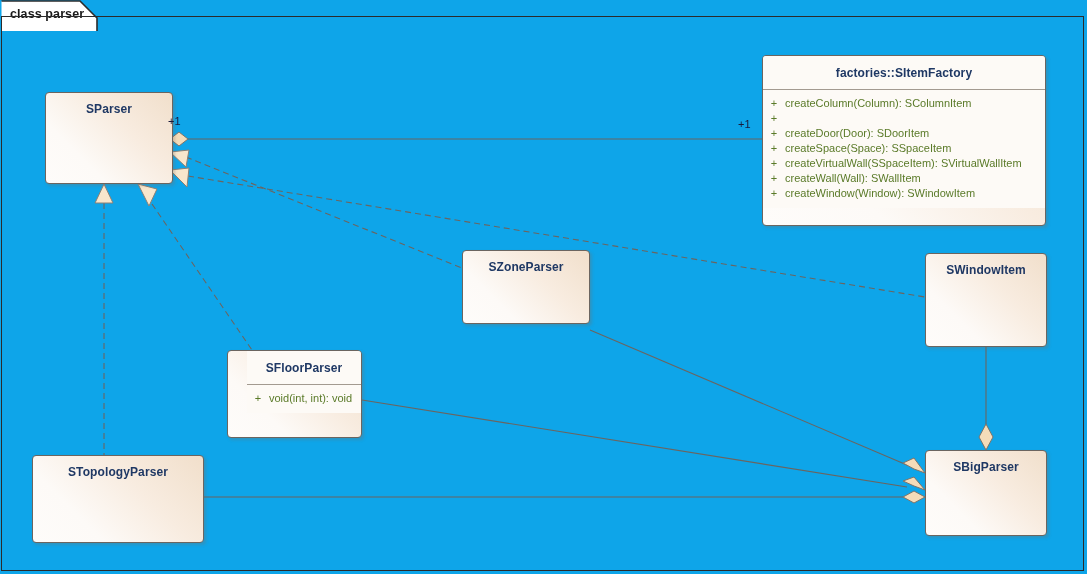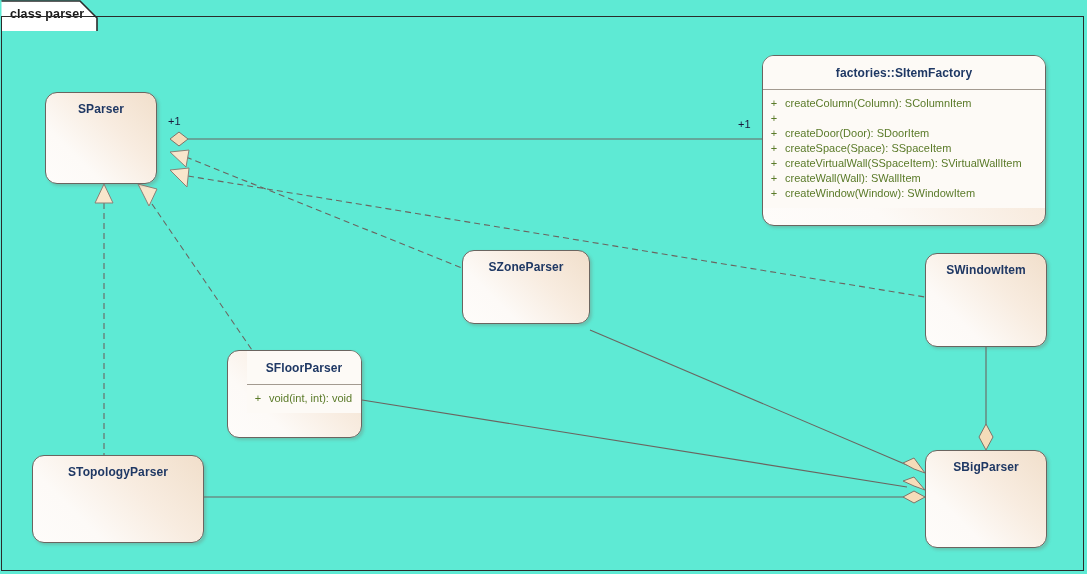--- a/index.html
+++ b/index.html
@@ -7,21 +7,21 @@
     padding: 0;
     background: #ffffff;
   }
   body {
     font-family: "Liberation Sans", sans-serif;
   }
   #canvas {
     position: relative;
     width: 1087px;
     height: 574px;
-    background: #5eead4;
+    background: #0ea5e9;
     overflow: hidden;
   }
   
   .frame-border {
     position: absolute;
     left: 1px;
     top: 16px;
     width: 1083px;
     height: 555px;
     border: 1px solid #2b2b2b;
@@ -51,21 +51,21 @@
     left: 0;
     top: 0;
     width: 1087px;
     height: 574px;
   }
   
   .uml-class {
     position: absolute;
     box-sizing: border-box;
     border: 1px solid #6b6560;
-    border-radius: 12px;
+    border-radius: 4px;
     background:
       linear-gradient(225deg, #f1dfcb 0%, #f8ece0 38%, #fdfaf7 72%, #fefcfa 100%);
     box-shadow: 2px 2px 3px rgba(120,110,100,0.30);
     overflow: hidden;
   }
   .uml-name {
     text-align: center;
     font-size: 12px;
     font-weight: bold;
     color: #1f3864;
@@ -179,21 +179,21 @@
       <polygon class="dia" points="925,497 914,491 903,497 914,503"></polygon>
     </g>
 
      vertical --&gt;
     <g>
       <line class="ln" x1="986" y1="347" x2="986" y2="432"></line>
       <polygon class="dia" points="986,450 979,437 986,424 993,437"></polygon>
     </g>
   </svg>
 
-  <div class="uml-class" style="left:45px; top:92px; width:112px; height:92px;">
+  <div class="uml-class" style="left:45px; top:92px; width:128px; height:92px;">
     <div class="uml-name">SParser</div>
   </div>
 
   <div class="uml-class has-compartment" style="left:762px; top:55px; width:284px; height:171px;">
     <div class="uml-name">factories::SItemFactory</div>
     <div class="uml-ops">
       <div class="uml-op">
         <span class="vis">+</span>
         <span class="sig">createColumn(Column): SColumnItem</span>
       </div>
@@ -238,20 +238,20 @@
         <span class="vis">+</span>
         <span class="sig">void(int, int): void</span>
       </div>
     </div>
   </div>
 
   <div class="uml-class" style="left:32px; top:455px; width:172px; height:88px;">
     <div class="uml-name">STopologyParser</div>
   </div>
 
-  <div class="uml-class" style="left:925px; top:450px; width:122px; height:98px;">
+  <div class="uml-class" style="left:925px; top:450px; width:122px; height:86px;">
     <div class="uml-name">SBigParser</div>
   </div>
 
   <div class="mult-label" style="left:168px; top:115px;">+1</div>
   <div class="mult-label" style="left:738px; top:118px;">+1</div>
 
 </div>
 
 </body></html>

